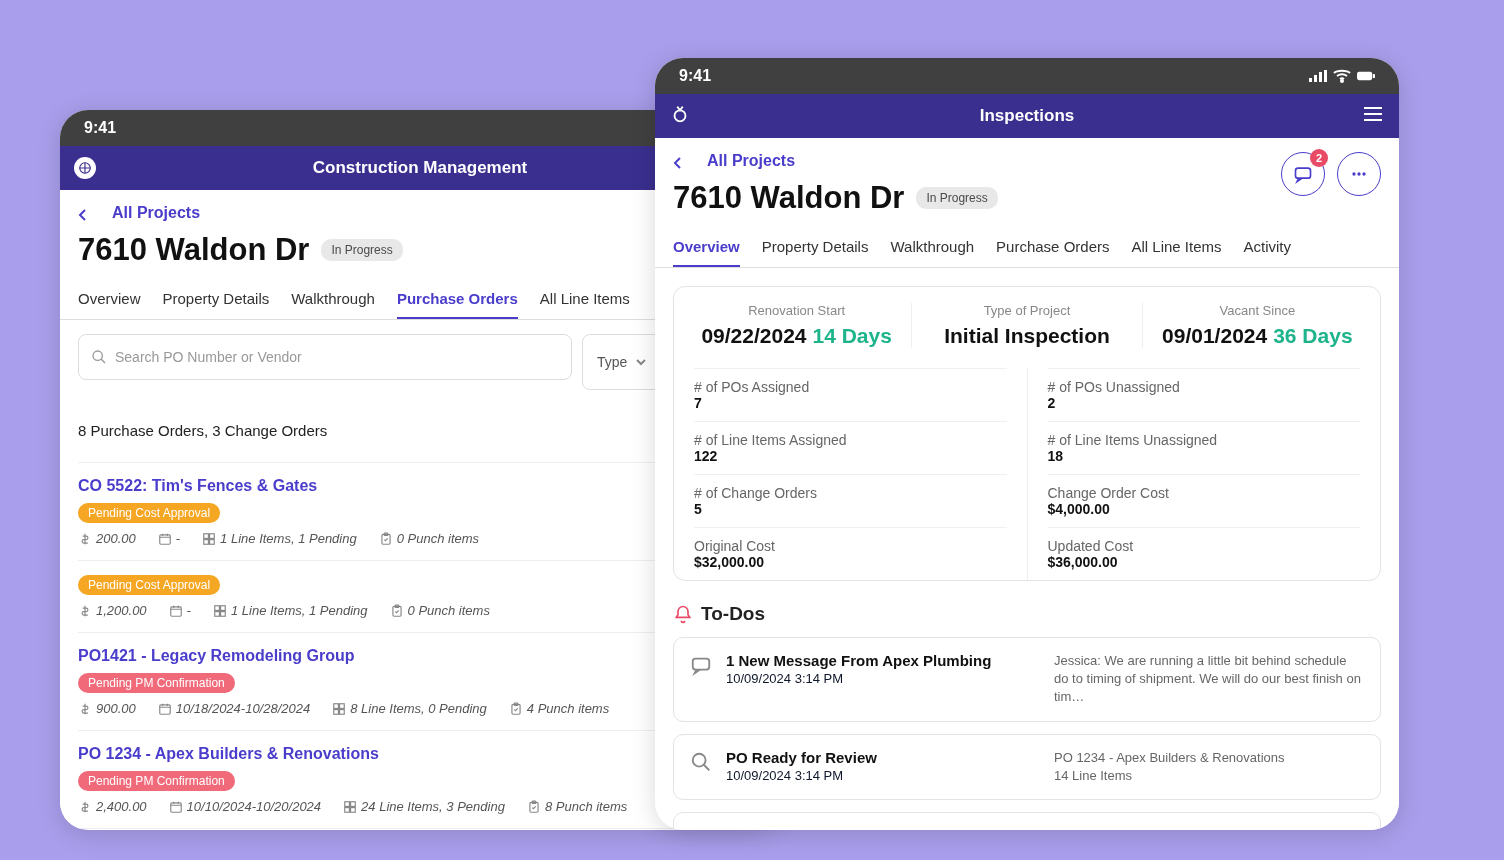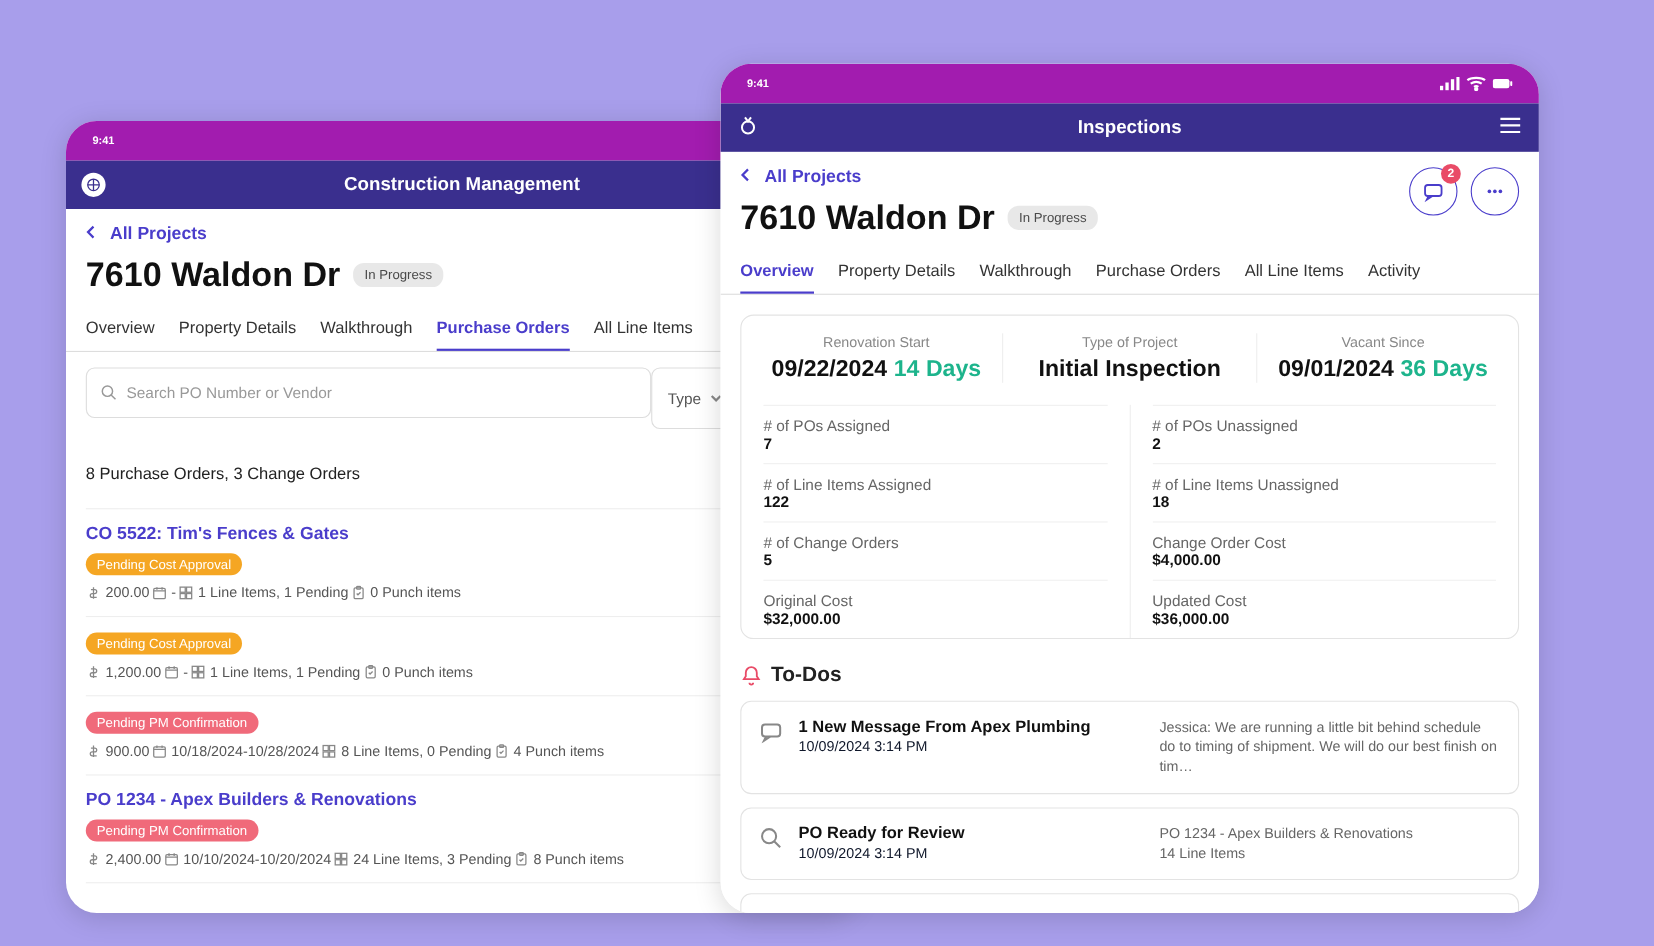--- a/index.html
+++ b/index.html
@@ -2,55 +2,55 @@
 <html><head>
 <meta charset="utf-8">
 <style>
   * { box-sizing: border-box; margin: 0; padding: 0; font-family: -apple-system, BlinkMacSystemFont, "Segoe UI", sans-serif; }
   body { background: #A89EEB; width: 1504px; height: 860px; position: relative; overflow: hidden; }
 
   .frame { position: absolute; background: #fff; border-radius: 28px; overflow: hidden; box-shadow: 0 4px 24px rgba(0,0,0,0.15); }
   .frame-left { left: 60px; top: 110px; width: 720px; height: 720px; }
   .frame-right { left: 655px; top: 58px; width: 744px; height: 772px; }
 
-  .statusbar { background: #a21caf; color: #fff; display: flex; align-items: center; padding: 0 24px; height: 36px; font-weight: 600; font-size: 10px; justify-content: space-between; }
+  .statusbar { background: #404040; color: #fff; display: flex; align-items: center; padding: 0 24px; height: 36px; font-weight: 600; font-size: 16px; justify-content: space-between; }
   .status-icons { display: flex; gap: 6px; align-items: center; }
   .status-icons svg { width: 18px; height: 14px; }
 
   .appbar { background: #3A2F8E; color: #fff; height: 44px; display: flex; align-items: center; padding: 0 14px; position: relative; }
   .appbar-title { position: absolute; left: 50%; transform: translateX(-50%); font-size: 17px; font-weight: 600; }
   .appbar-logo { width: 22px; height: 22px; background: #fff; border-radius: 50%; display:flex; align-items:center; justify-content:center; }
   .appbar-logo svg { width: 14px; height: 14px; }
 
   .content { background:#fff; padding: 14px 18px 0 18px; }
-  .breadcrumb { display:flex; align-items:flex-start; gap:12px; color:#4A3DCB; font-size:16px; font-weight:600; margin-bottom:10px; }
+  .breadcrumb { display:flex; align-items:flex-end; gap:24px; color:#4A3DCB; font-size:16px; font-weight:600; margin-bottom:10px; }
   .title-row { display:flex; align-items:center; gap:12px; margin-bottom:12px; }
   .page-title { font-size:31px; font-weight:700; color:#111; }
   .status-pill { background:#E8E8E8; color:#4a4a4a; font-size:12px; padding:4px 10px; border-radius:10px; font-weight:500; }
 
   .tabs { display:flex; gap:22px; border-bottom:1px solid #ddd; margin:0 -18px; padding:0 18px; }
   .tab { padding:10px 0; font-size:15px; color:#333; font-weight:500; white-space:nowrap; }
   .tab.active { color:#4A3DCB; border-bottom:2px solid #4A3DCB; font-weight:600; }
 
-  .filters { display:flex; margin-top:14px; }
+  .filters { display:flex; gap:10px; margin-top:14px; }
   .search { flex:1; border:1px solid #ddd; border-radius:8px; display:flex; align-items:center; padding:0 12px; height:46px; color:#999; font-size:14px; }
   .search svg { width:16px; height:16px; margin-right:8px; }
   .filter-btn { border:1px solid #ddd; border-radius:8px; height:56px; padding:0 14px; display:flex; align-items:center; gap:8px; color:#555; font-size:14px; }
   .filter-btn svg.chev { width:12px; height:12px; }
 
   .summary-line { display:flex; justify-content:space-between; align-items:center; margin-top:18px; margin-bottom:10px; }
   .summary-text { font-size:15px; font-weight:500; color:#222; }
   .add-btn { border:1px solid #ccc; border-radius:8px; width:44px; height:44px; display:flex; align-items:center; justify-content:center; color:#555; font-size:20px; }
 
   .po-list { border-top:1px solid #eee; }
   .po-item { border-bottom:1px solid #eee; padding:14px 0; }
   .po-title { color:#4A3DCB; font-weight:600; font-size:16px; margin-bottom:8px; }
   .badge-orange { background:#F5A623; color:#fff; font-size:12px; padding:3px 10px; border-radius:10px; display:inline-block; }
   .badge-red { background:#F06A7A; color:#fff; font-size:12px; padding:3px 10px; border-radius:10px; display:inline-block; }
-  .po-meta { display:flex; gap:2px; align-items:center; margin-top:8px; font-size:13px; color:#555; }
+  .po-meta { display:flex; gap:22px; align-items:center; margin-top:8px; font-size:13px; color:#555;font-style:italic; }
   .po-meta span { display:flex; align-items:center; gap:4px; }
   .po-meta svg { width:14px; height:14px; color:#888; }
 
   
   .header-row { display:flex; justify-content:space-between; align-items:flex-start; }
   .round-btn { width:44px; height:44px; border:1px solid #4A3DCB; border-radius:50%; display:flex; align-items:center; justify-content:center; color:#4A3DCB; position:relative; }
   .round-btn svg { width:20px; height:20px; }
   .notif-dot { position:absolute; top:-4px; right:-4px; width:18px; height:18px; border-radius:50%; background:#E94B67; color:#fff; font-size:11px; display:flex; align-items:center; justify-content:center; font-weight:600; }
   .action-btns { display:flex; gap:12px; }
 
@@ -183,20 +183,21 @@
                 <rect x="3" y="13" width="8" height="8"></rect>
                 <rect x="13" y="13" width="8" height="8"></rect>
               </svg>1  Line Items, 1 Pending</span>
       <span><svg viewBox="0 0 24 24" fill="none" stroke="#888" stroke-width="2">
                 <rect x="5" y="4" width="14" height="17" rx="2"></rect>
                 <rect x="9" y="2" width="6" height="4" rx="1"></rect>
                 <path d="M9 13l2 2 4-4"></path>
               </svg>0 Punch items</span>
     </div></div>
         <div class="po-item">
+    <div class="po-title">PO1421 - Legacy Remodeling Group</div>
     <span class="badge-red">Pending PM Confirmation</span>
     <div class="po-meta">
       <span><svg viewBox="0 0 24 24" fill="none" stroke="#888" stroke-width="2">
                 <path d="M12 3v18M8 7h6a3 3 0 010 6H10a3 3 0 000 6h7"></path>
               </svg>900.00</span>
       <span><svg viewBox="0 0 24 24" fill="none" stroke="#888" stroke-width="2">
                 <rect x="3" y="5" width="18" height="16" rx="2"></rect>
                 <path d="M3 9h18M8 3v4M16 3v4"></path>
               </svg>10/18/2024-10/28/2024</span>
       <span><svg viewBox="0 0 24 24" fill="none" stroke="#888" stroke-width="2">

